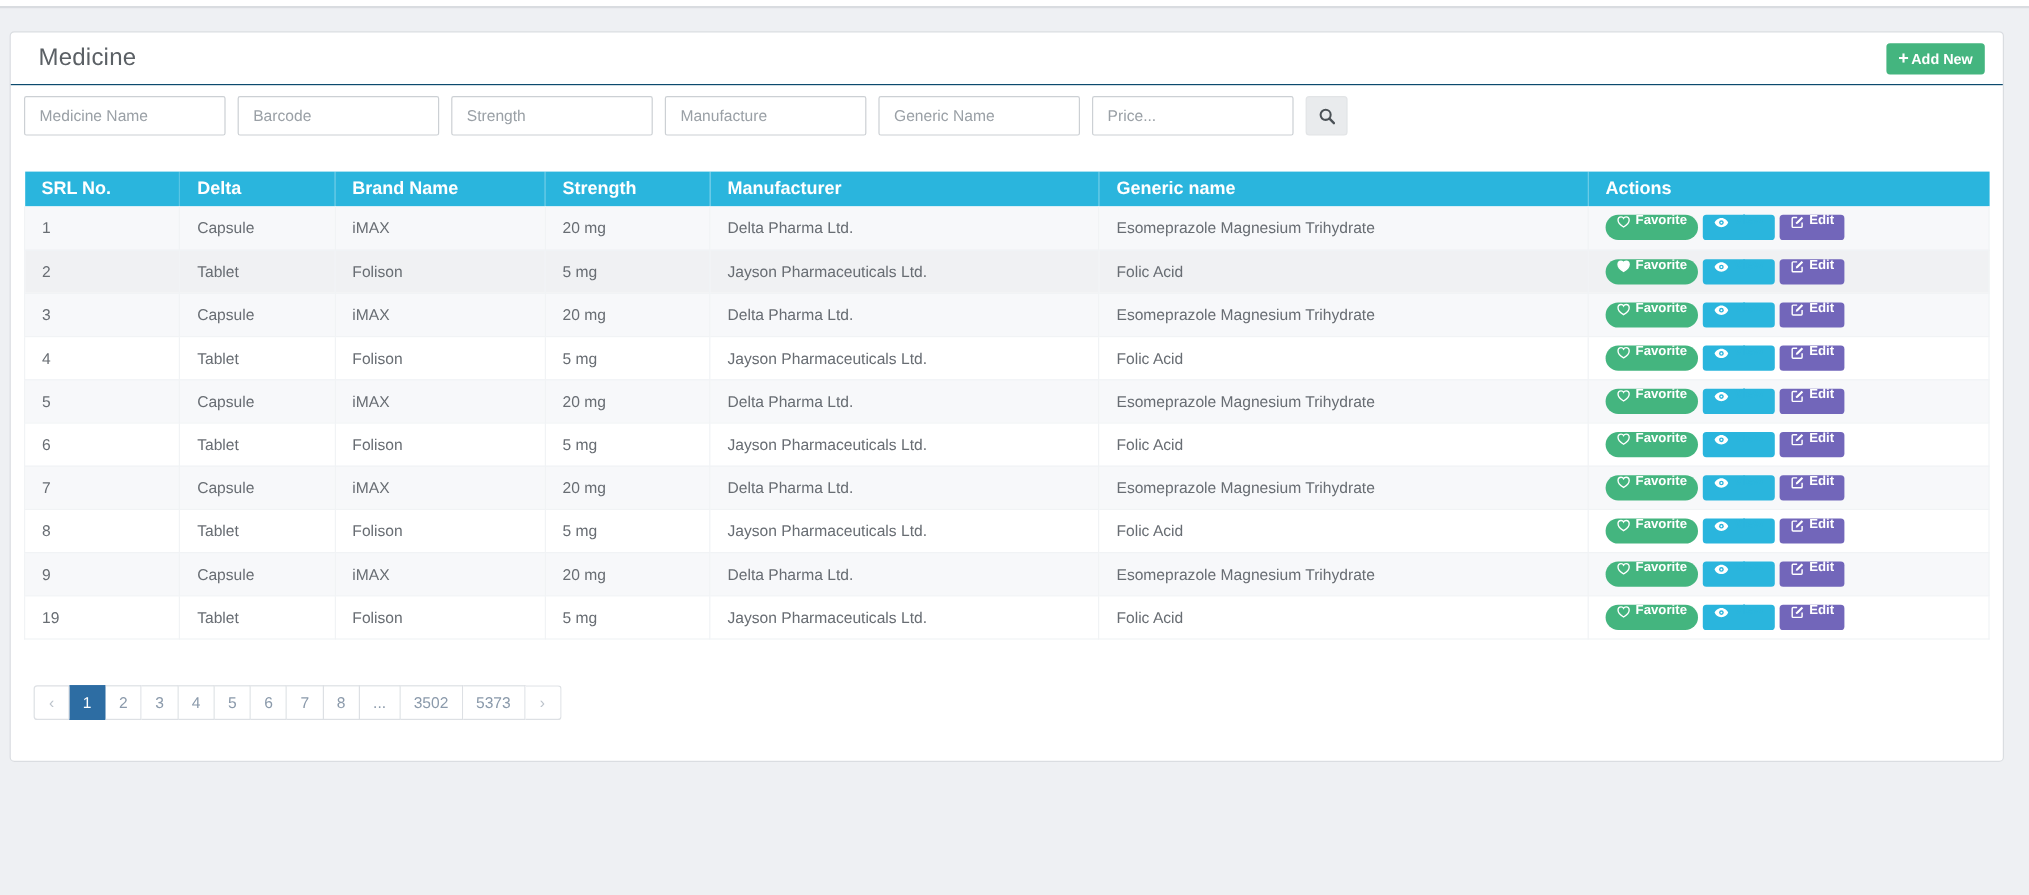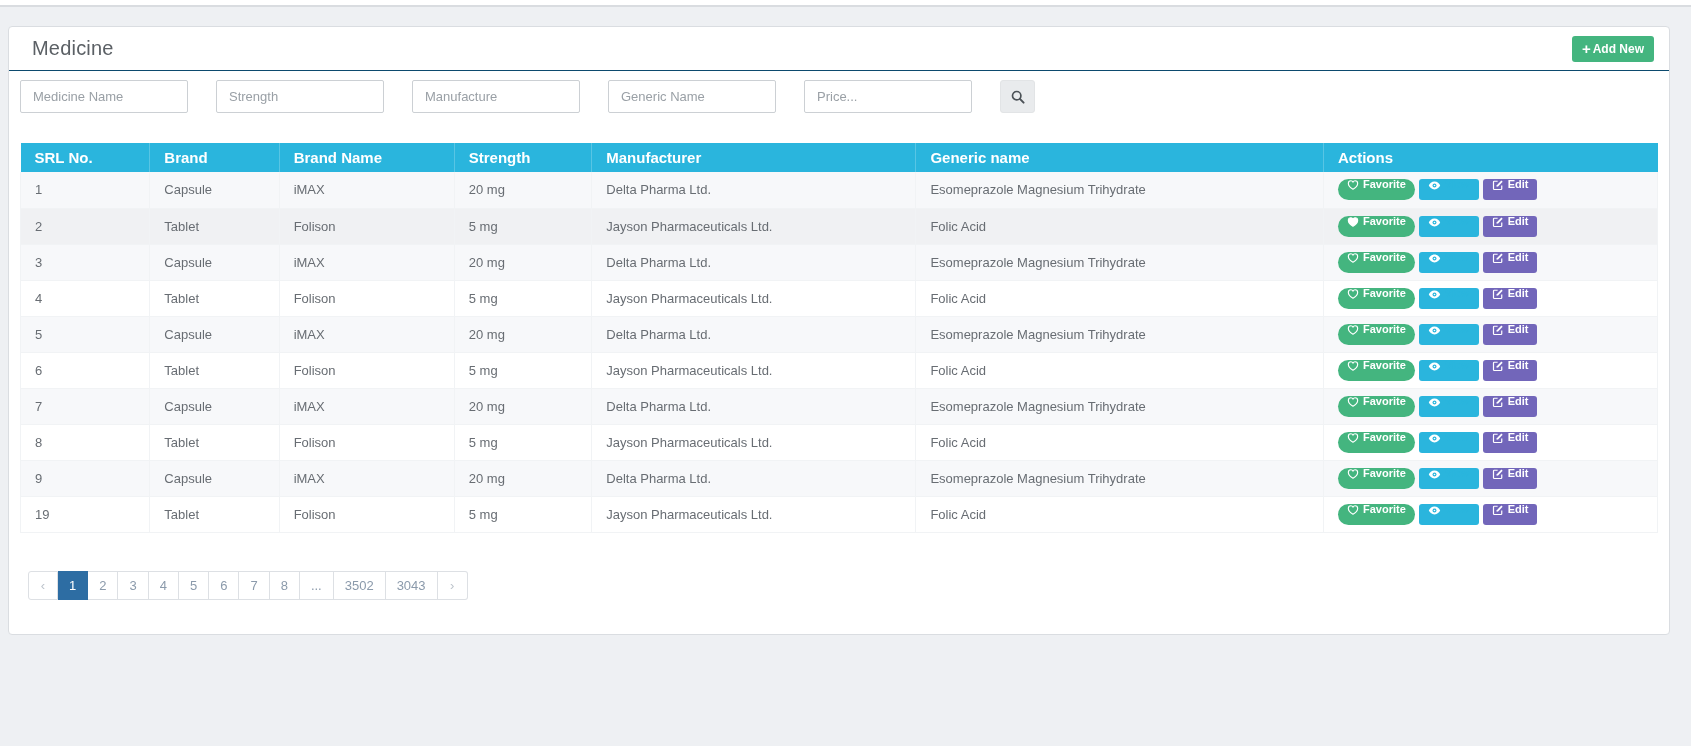--- a/index.html
+++ b/index.html
@@ -26,21 +26,21 @@
   .btn-add {
     display: inline-flex; align-items: center; gap: 1px;
     background: var(--add_new); color: #fff; border: none; border-radius: 3px;
     height: 26px; padding: 0 10px; font-size: 12px; font-weight: 700; cursor: pointer;
     font-family: inherit;
   }
   .btn-add .plus { font-size: 15px; font-weight: 700; line-height: 1; margin-right: 1px; }
 
   .card-body { padding: 9px 11px 34px 11px; }
 
-  .filter-bar { display: flex; gap: 28px; align-items: center; }
+  .filter-bar { display: flex; gap: 10px; align-items: center; }
   .filter-input {
     width: 168px; height: 33px; border: 1px solid #ccd0d4; border-radius: 2px;
     padding: 0 12px; font-size: 13px; color: #555; outline: none; font-family: inherit;
   }
   .filter-input::placeholder { color: #9aa0a6; }
   .btn-search {
     width: 35px; height: 33px; background: #e9ebed; border: 1px solid #e2e4e6;
     border-radius: 3px; display: inline-flex; align-items: center; justify-content: center;
     cursor: pointer; padding: 0;
   }
@@ -92,20 +92,21 @@
   <div class="card-header">
     <h1 class="page-title">Medicine</h1>
     <button class="btn-add">
       <span class="plus">+</span>
       <span>Add New</span>
     </button>
   </div>
   <div class="card-body">
     <div class="filter-bar">
       <input class="filter-input" type="text" placeholder="Medicine Name" style="">
+        <input class="filter-input" type="text" placeholder="Barcode" style="">
         <input class="filter-input" type="text" placeholder="Strength" style="">
         <input class="filter-input" type="text" placeholder="Manufacture" style="">
         <input class="filter-input" type="text" placeholder="Generic Name" style="">
         <input class="filter-input" type="text" placeholder="Price..." style="">
         <button class="btn-search">
         <svg width="16" height="16" viewBox="0 0 16 16">
           <circle cx="6.7" cy="6.7" r="4.2" fill="none" stroke="#4c5257" stroke-width="1.7"></circle>
           <line x1="9.9" y1="9.9" x2="13.6" y2="13.6" stroke="#4c5257" stroke-width="2" stroke-linecap="round"></line>
         </svg>
       </button>
@@ -117,21 +118,21 @@
           <col style="width: 7.9%;">
           <col style="width: 10.7%;">
           <col style="width: 8.4%;">
           <col style="width: 19.8%;">
           <col style="width: 24.9%;">
           <col style="width: 20.4%;">
         </colgroup>
       <thead>
           <tr>
             <th>SRL No.</th>
-            <th>Brand</th>
+            <th>Delta</th>
             <th>Brand Name</th>
             <th>Strength</th>
             <th>Manufacturer</th>
             <th>Generic name</th>
             <th>Actions</th>
           </tr>
         </thead>
       <tbody>
           <tr>
             <td>1</td>
@@ -411,17 +412,17 @@
         <li class="page-item active">1</li>
         <li class="page-item">2</li>
         <li class="page-item">3</li>
         <li class="page-item">4</li>
         <li class="page-item">5</li>
         <li class="page-item">6</li>
         <li class="page-item">7</li>
         <li class="page-item">8</li>
         <li class="page-item ellipsis">...</li>
         <li class="page-item">3502</li>
-        <li class="page-item">3043</li>
+        <li class="page-item">5373</li>
         <li class="page-item chev">›</li>
       </ul>
   </div>
 </div>
 
 </body></html>

